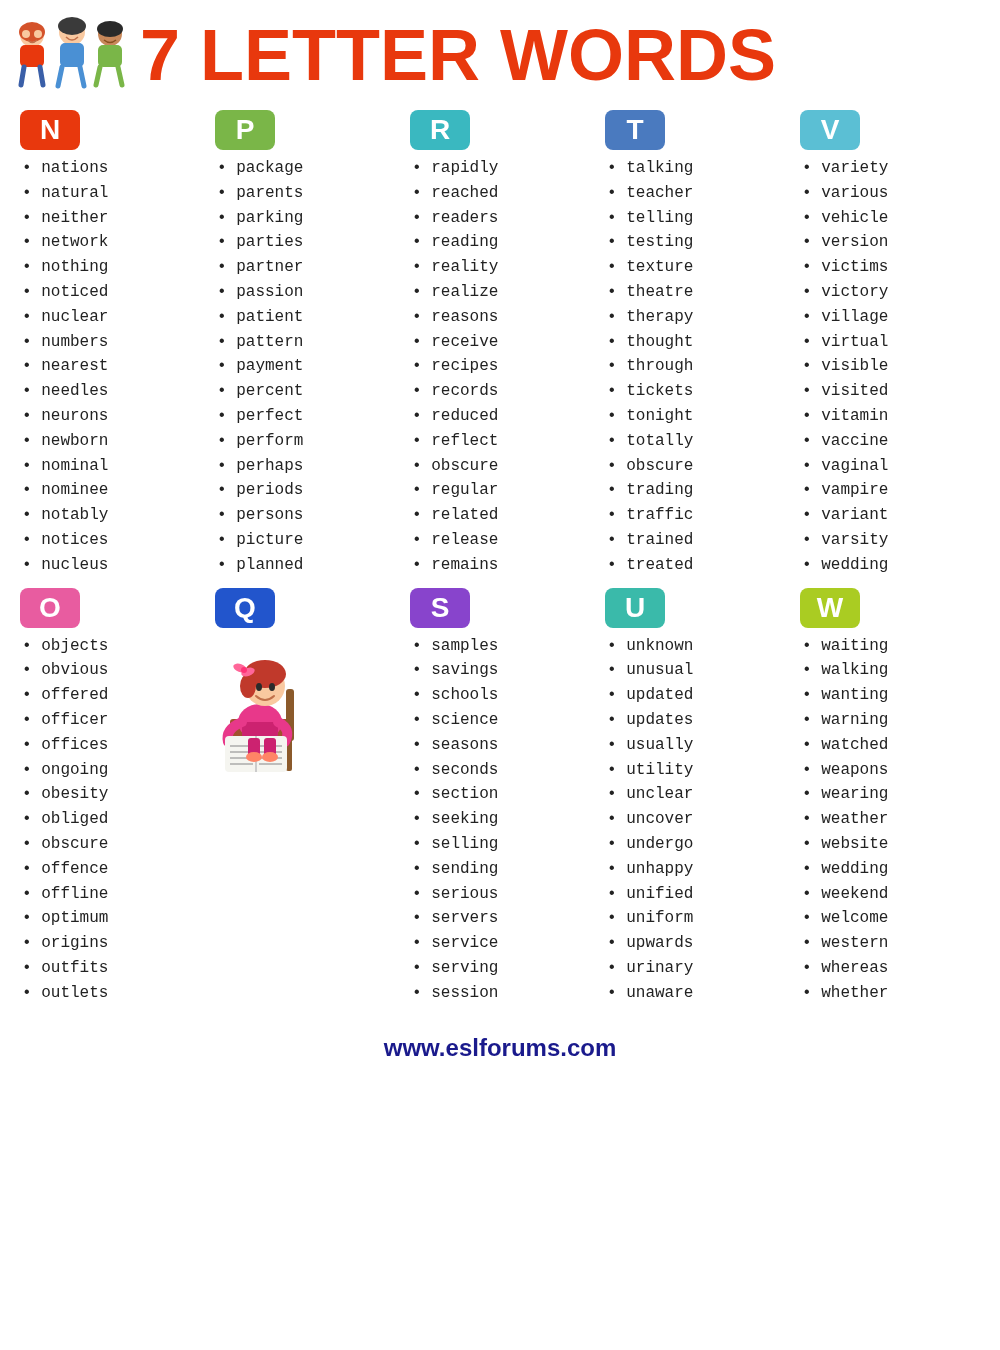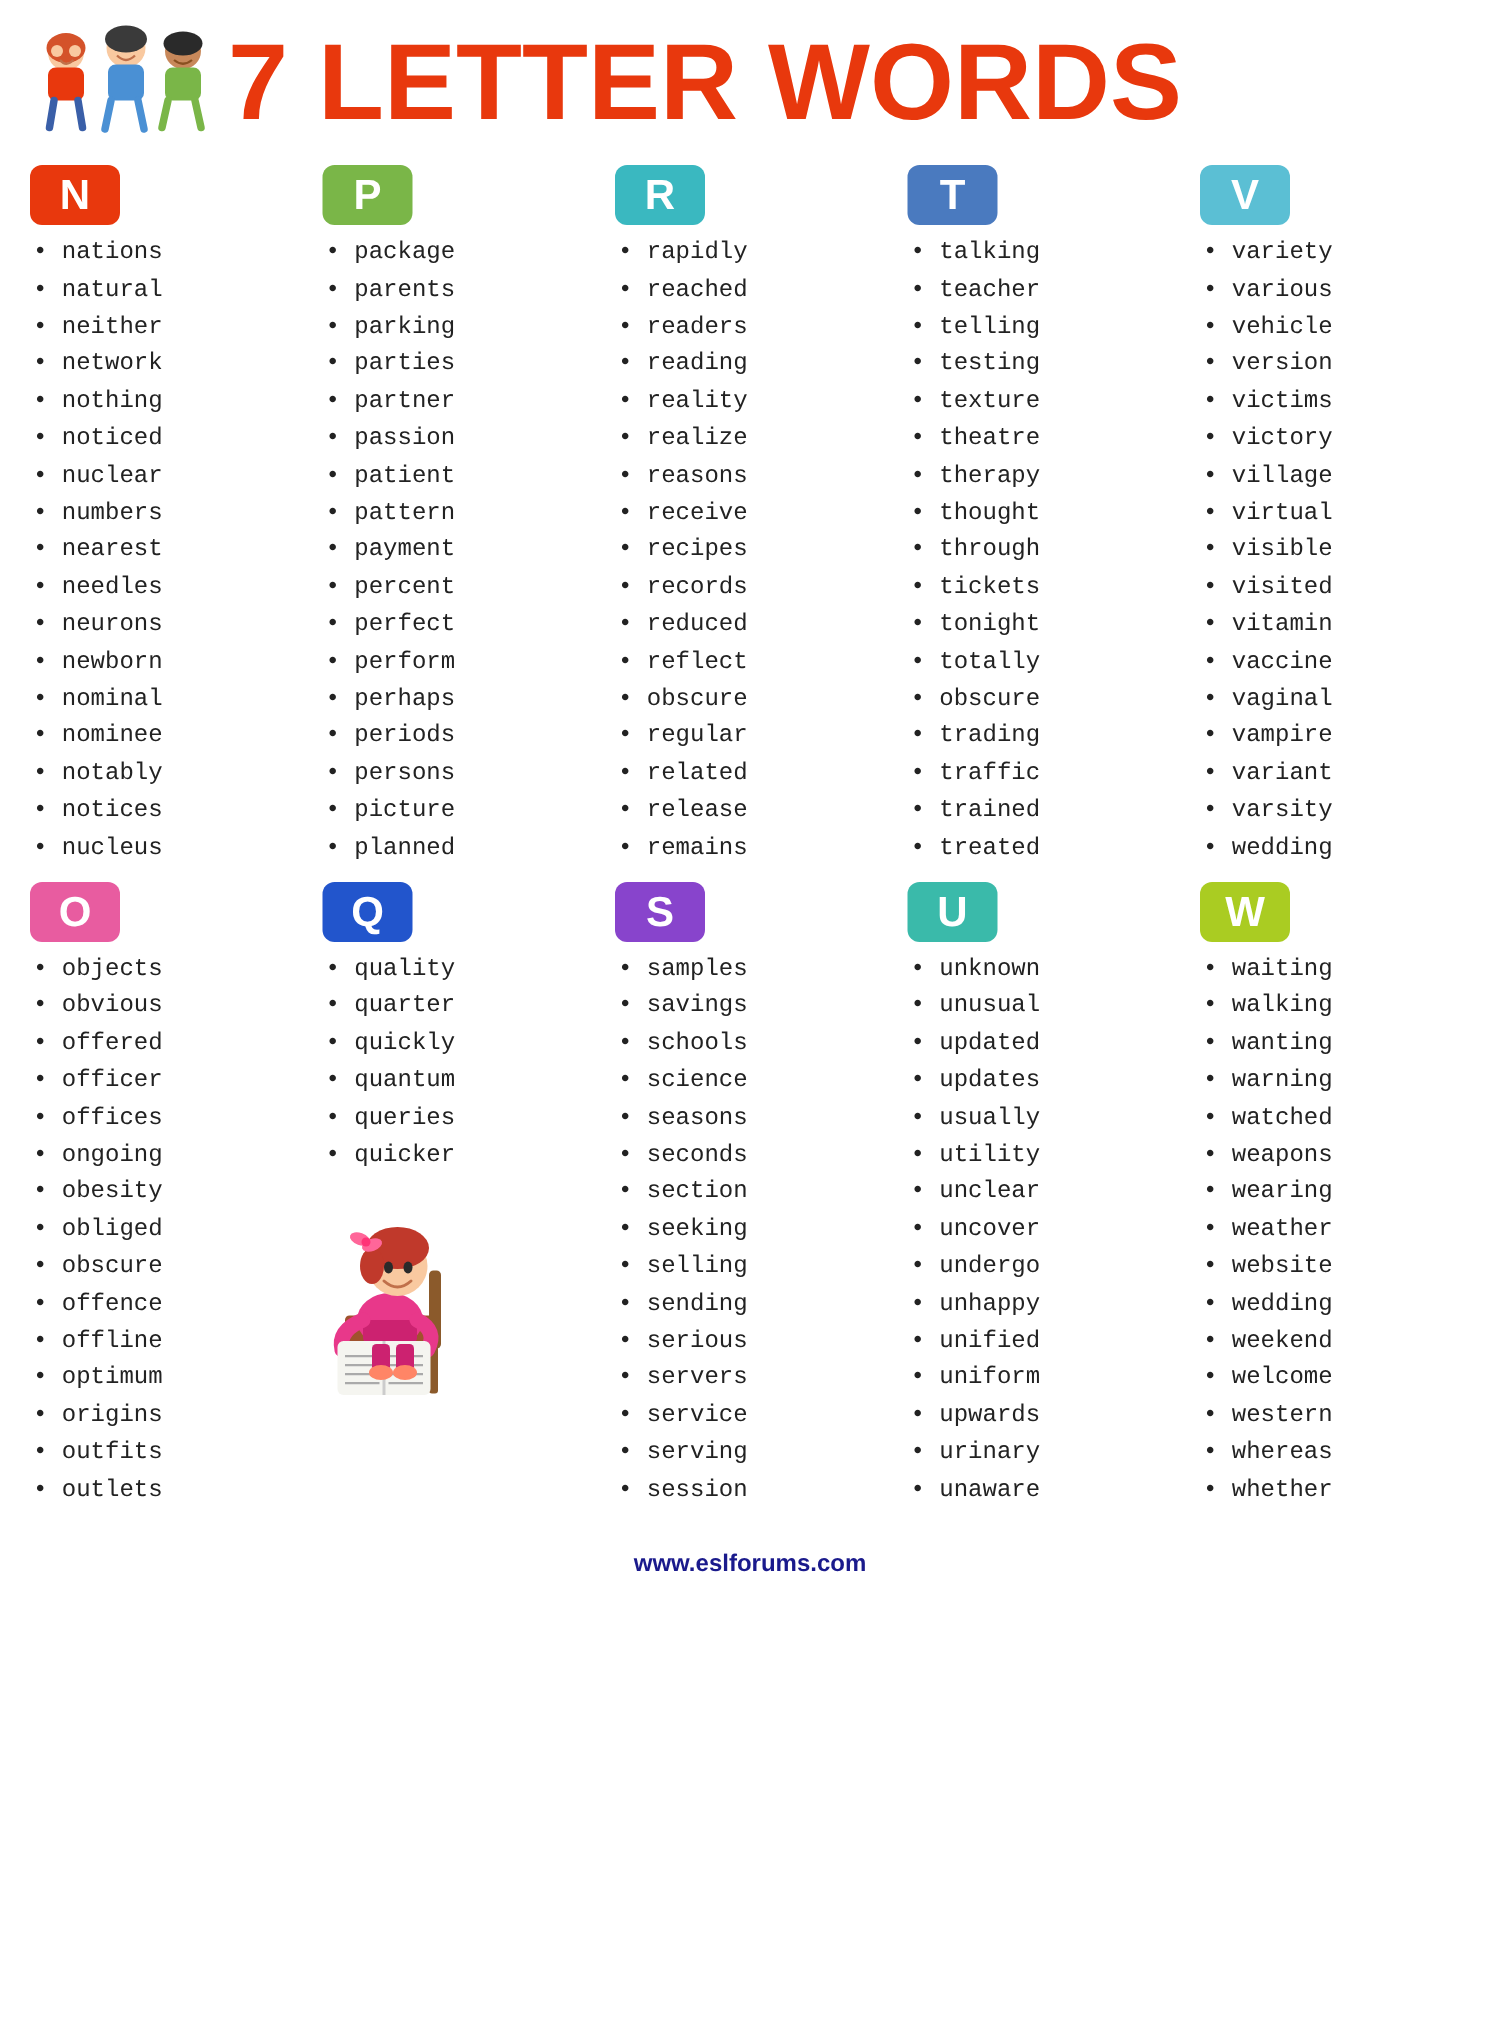--- a/index.html
+++ b/index.html
@@ -8,21 +8,21 @@
       min-height: 1350px;
       background: #fff;
       font-family: Arial, sans-serif;
       position: relative;
       overflow: hidden;
     }
 
     .header {
       display: flex;
       align-items: center;
-      padding: 10px 20px 5px 22px;
+      padding: 10px 20px 5px 10px;
       background: #fff;
     }
 
     .header-title {
       font-size: 72px;
       font-weight: 900;
       color: #e8380d;
       font-family: Arial Black, Arial, sans-serif;
       line-height: 1;
       margin-left: 10px;
@@ -82,21 +82,21 @@
       padding-left: 2px;
     }
 
     .word-list li::before {
       content: "• ";
       color: #222;
     }
 
     .footer {
       text-align: center;
-      font-size: 16px;
+      font-size: 24px;
       font-weight: 900;
       color: #1a1a8c;
       padding: 8px 0 12px 0;
       font-family: Arial Black, Arial, sans-serif;
     }
 
     
     .kids-svg {
       width: 120px;
       height: 90px;
@@ -278,28 +278,20 @@
         <li>optimum</li>
         <li>origins</li>
         <li>outfits</li>
         <li>outlets</li>
       </ul>
     </div>
     <div class="letter-section">
       <div class="letter-badge badge-darkblue">
         <span>Q</span>
       </div>
-      <ul class="word-list">
-        <li>quality</li>
-        <li>quarter</li>
-        <li>quickly</li>
-        <li>quantum</li>
-        <li>queries</li>
-        <li>quicker</li>
-      </ul>
       <svg viewBox="0 0 110 140" width="110" height="140" style="display: block; margin: 5px auto 0px -5px;">
 
       <rect x="20" y="105" width="6" height="32" rx="2" fill="#8B5A2B"></rect>
       <rect x="76" y="105" width="6" height="32" rx="2" fill="#8B5A2B"></rect>
       <rect x="20" y="85" width="62" height="22" rx="3" fill="#a0522d"></rect>
 
       <rect x="76" y="55" width="8" height="52" rx="3" fill="#8B5A2B"></rect>
 
       <ellipse cx="50" cy="88" rx="22" ry="18" fill="#e8388a"></ellipse>
 

